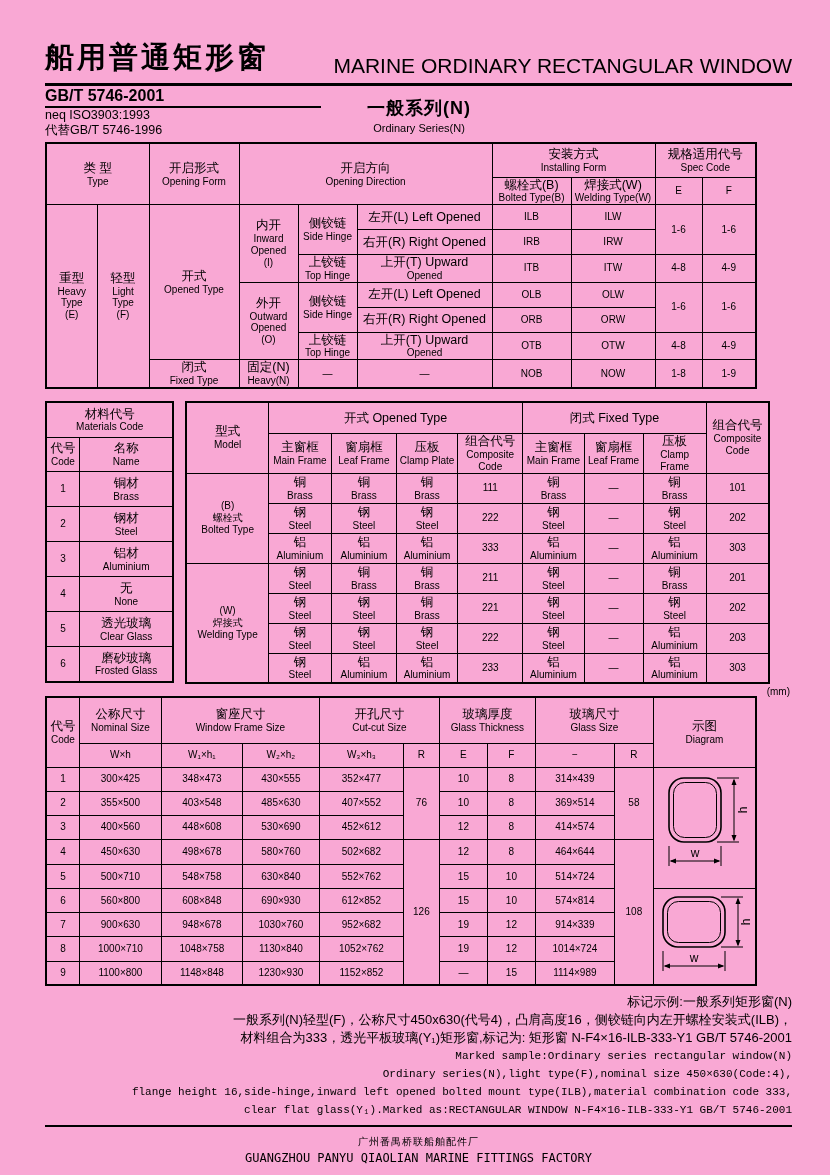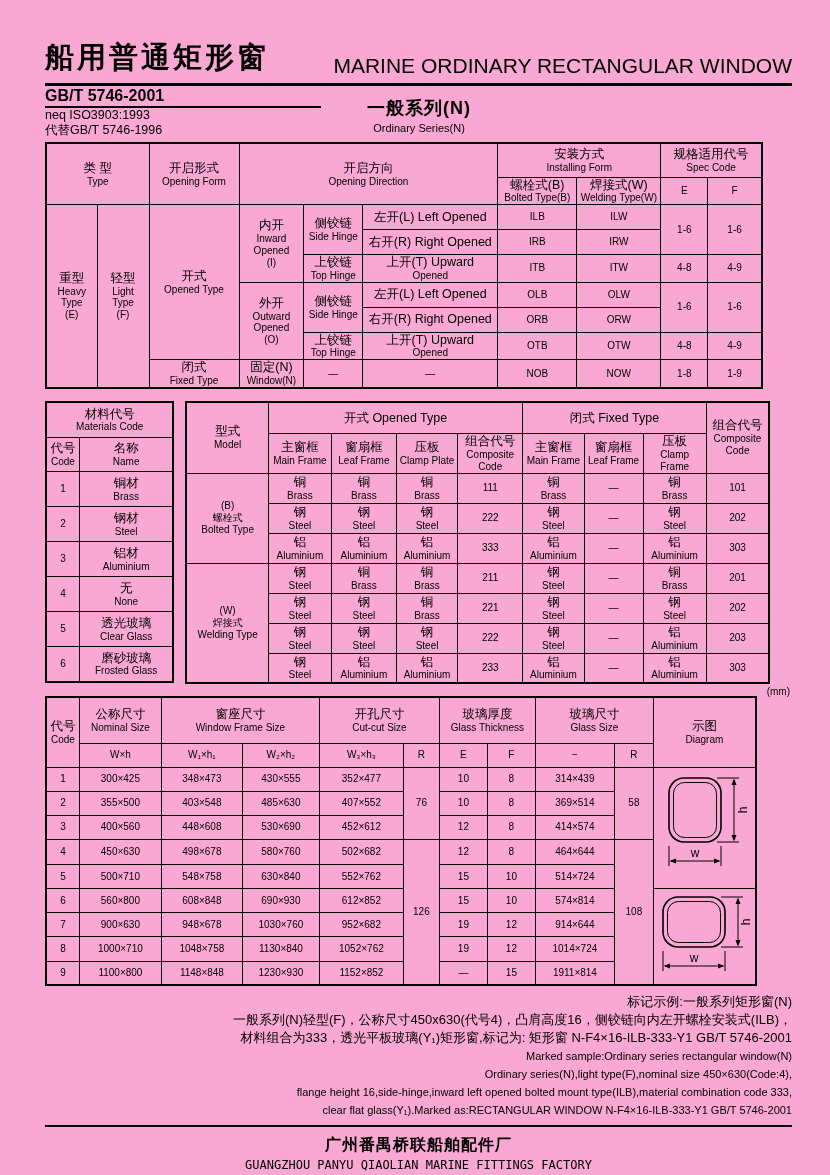--- a/index.html
+++ b/index.html
@@ -37,26 +37,26 @@
 
   .t2wrap { display:flex; gap:11px; margin-top:12px; align-items:flex-start; }
   #tm tr.hr1 { height:36px; } #tm tr.hr2 { height:34px; } #tm tr.br { height:35px; }
   #tmod tr.hr1 { height:32px; } #tmod tr.hr2 { height:38px; } #tmod tr.br { height:30px; }
 
   .mm-note { text-align:right; font-size:10px; margin:2px 2px 0 0; height:10px; }
   #t3 tr.hr1 { height:46px; } #t3 tr.hr2 { height:24px; } #t3 tr.br { height:24px; }
   .diag-cell { padding:0; }
 
   .notes { margin-top:7px; font-size:13px; line-height:18px; white-space:nowrap;text-align:right; }
-  .notes .en { font-family:Liberation Sans, sans-serif; font-size:11px;padding-left:22px; }
+  .notes .en { font-family:Liberation Mono, monospace; font-size:11px;padding-left:22px; }
   .indent { padding-left:70px; }
 
   .endrule { border-top:2.5px solid #000; margin-top:6px; }
   .factory { text-align:center; margin-top:8px; }
-  .factory-cn { font-size:16px; font-weight:bold; letter-spacing:1px; }
+  .factory-cn { font-size:10px; font-weight:normal; letter-spacing:1px; }
   .factory-en { font-size:12px; font-family:"DejaVu Sans Mono","Liberation Mono",monospace; margin-top:2px; }
 
   svg text { font-family:"Liberation Sans","DejaVu Sans",sans-serif; font-size:12px; }
 </style>
 </head>
 <body>
 
 <div class="page">
 
   <div class="masthead">
@@ -168,21 +168,21 @@
       <td class="ml lt">上开(T) Upward Opened</td>
       <td class="v">OTB</td>
       <td class="v">OTW</td>
       <td class="v">4-8</td>
       <td class="v">4-9</td>
     </tr>
     <tr class="br">
       <td class="ml">闭式
 Fixed Type</td>
       <td class="ml">固定(N)
-Window(N)</td>
+Heavy(N)</td>
       <td class="v">—</td>
       <td class="v">—</td>
       <td class="v">NOB</td>
       <td class="v">NOW</td>
       <td class="v">1-8</td>
       <td class="v">1-9</td>
     </tr>
   </tbody>
     </table>
 
@@ -535,41 +535,41 @@
       </td>
     </tr>
     <tr class="br">
       <td class="v">7</td>
       <td class="v">900×630</td>
       <td class="v">948×678</td>
       <td class="v">1030×760</td>
       <td class="v">952×682</td>
       <td class="v">19</td>
       <td class="v">12</td>
-      <td class="v">914×644</td>
+      <td class="v">914×339</td>
     </tr>
     <tr class="br">
       <td class="v">8</td>
       <td class="v">1000×710</td>
       <td class="v">1048×758</td>
       <td class="v">1130×840</td>
       <td class="v">1052×762</td>
       <td class="v">19</td>
       <td class="v">12</td>
       <td class="v">1014×724</td>
     </tr>
     <tr class="br">
       <td class="v">9</td>
       <td class="v">1100×800</td>
       <td class="v">1148×848</td>
       <td class="v">1230×930</td>
       <td class="v">1152×852</td>
       <td class="v">—</td>
       <td class="v">15</td>
-      <td class="v">1911×814</td>
+      <td class="v">1114×989</td>
     </tr>
   </tbody>
     </table>
 
   <div class="notes">
     <div class="cn">标记示例:一般系列矩形窗(N)</div>
     <div class="cn indent">一般系列(N)轻型(F)，公称尺寸450x630(代号4)，凸肩高度16，侧铰链向内左开螺栓安装式(ILB)，</div>
     <div class="cn indent">材料组合为333，透光平板玻璃(Y₁)矩形窗,标记为: 矩形窗  N-F4×16-ILB-333-Y1  GB/T 5746-2001</div>
     <div class="en">Marked sample:Ordinary series rectangular window(N)</div>
     <div class="en indent">Ordinary series(N),light type(F),nominal size 450×630(Code:4),</div>

